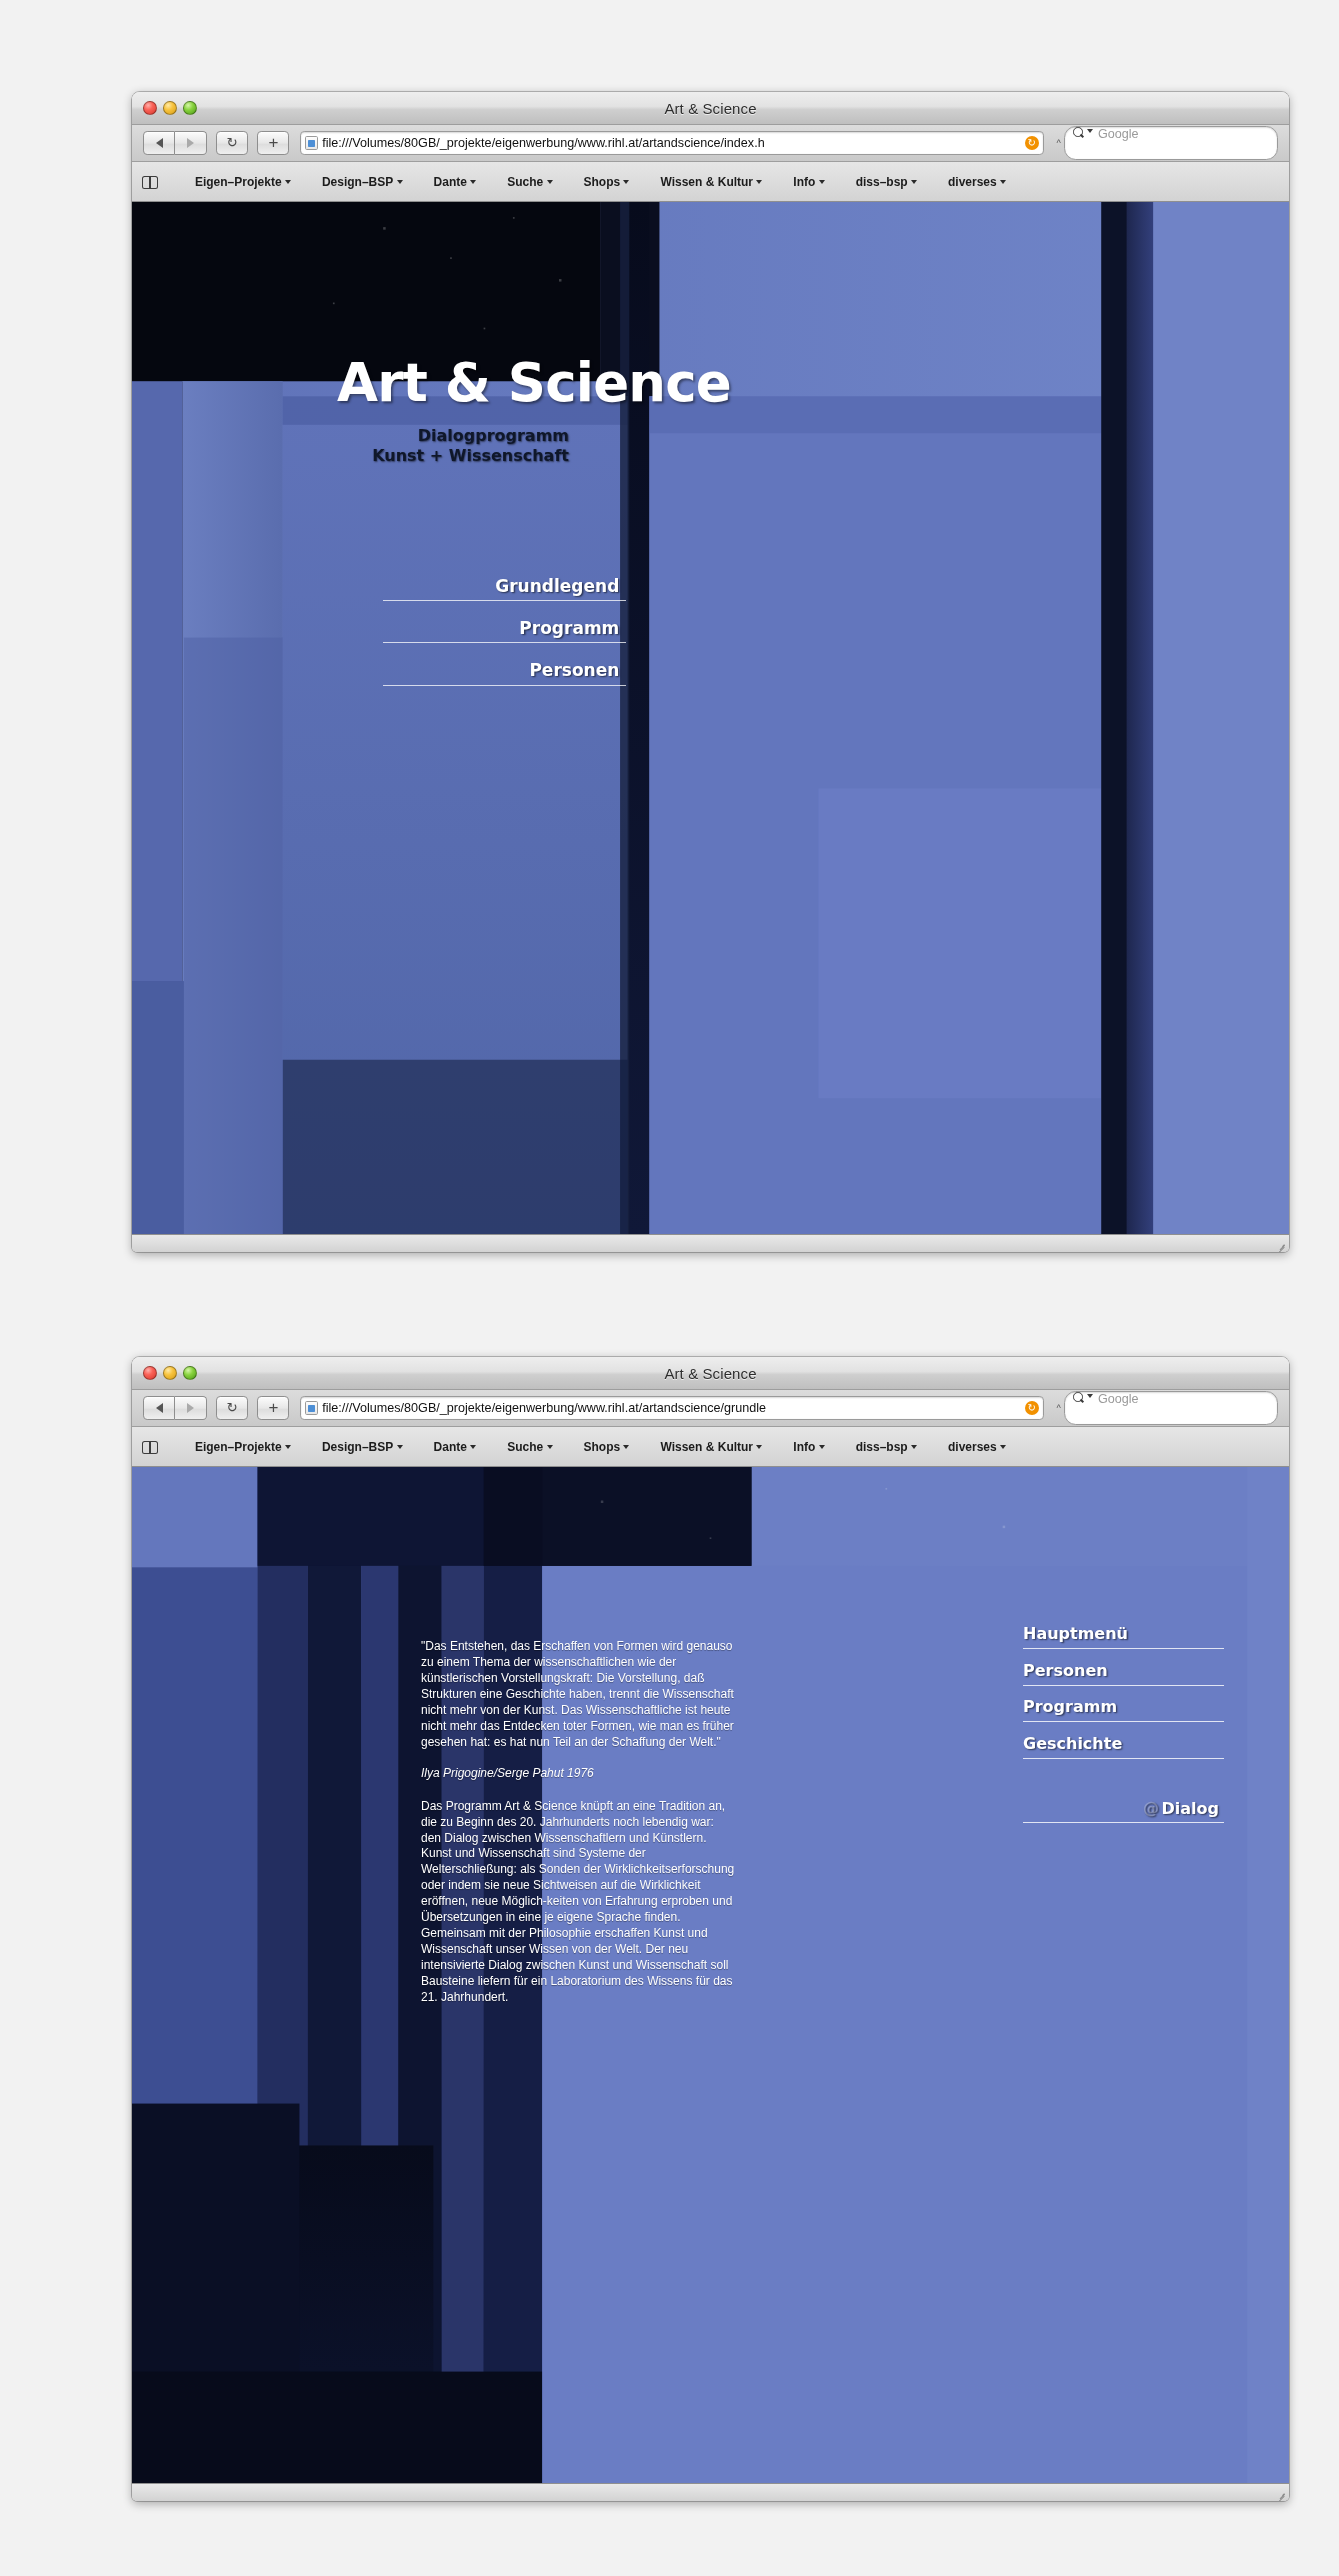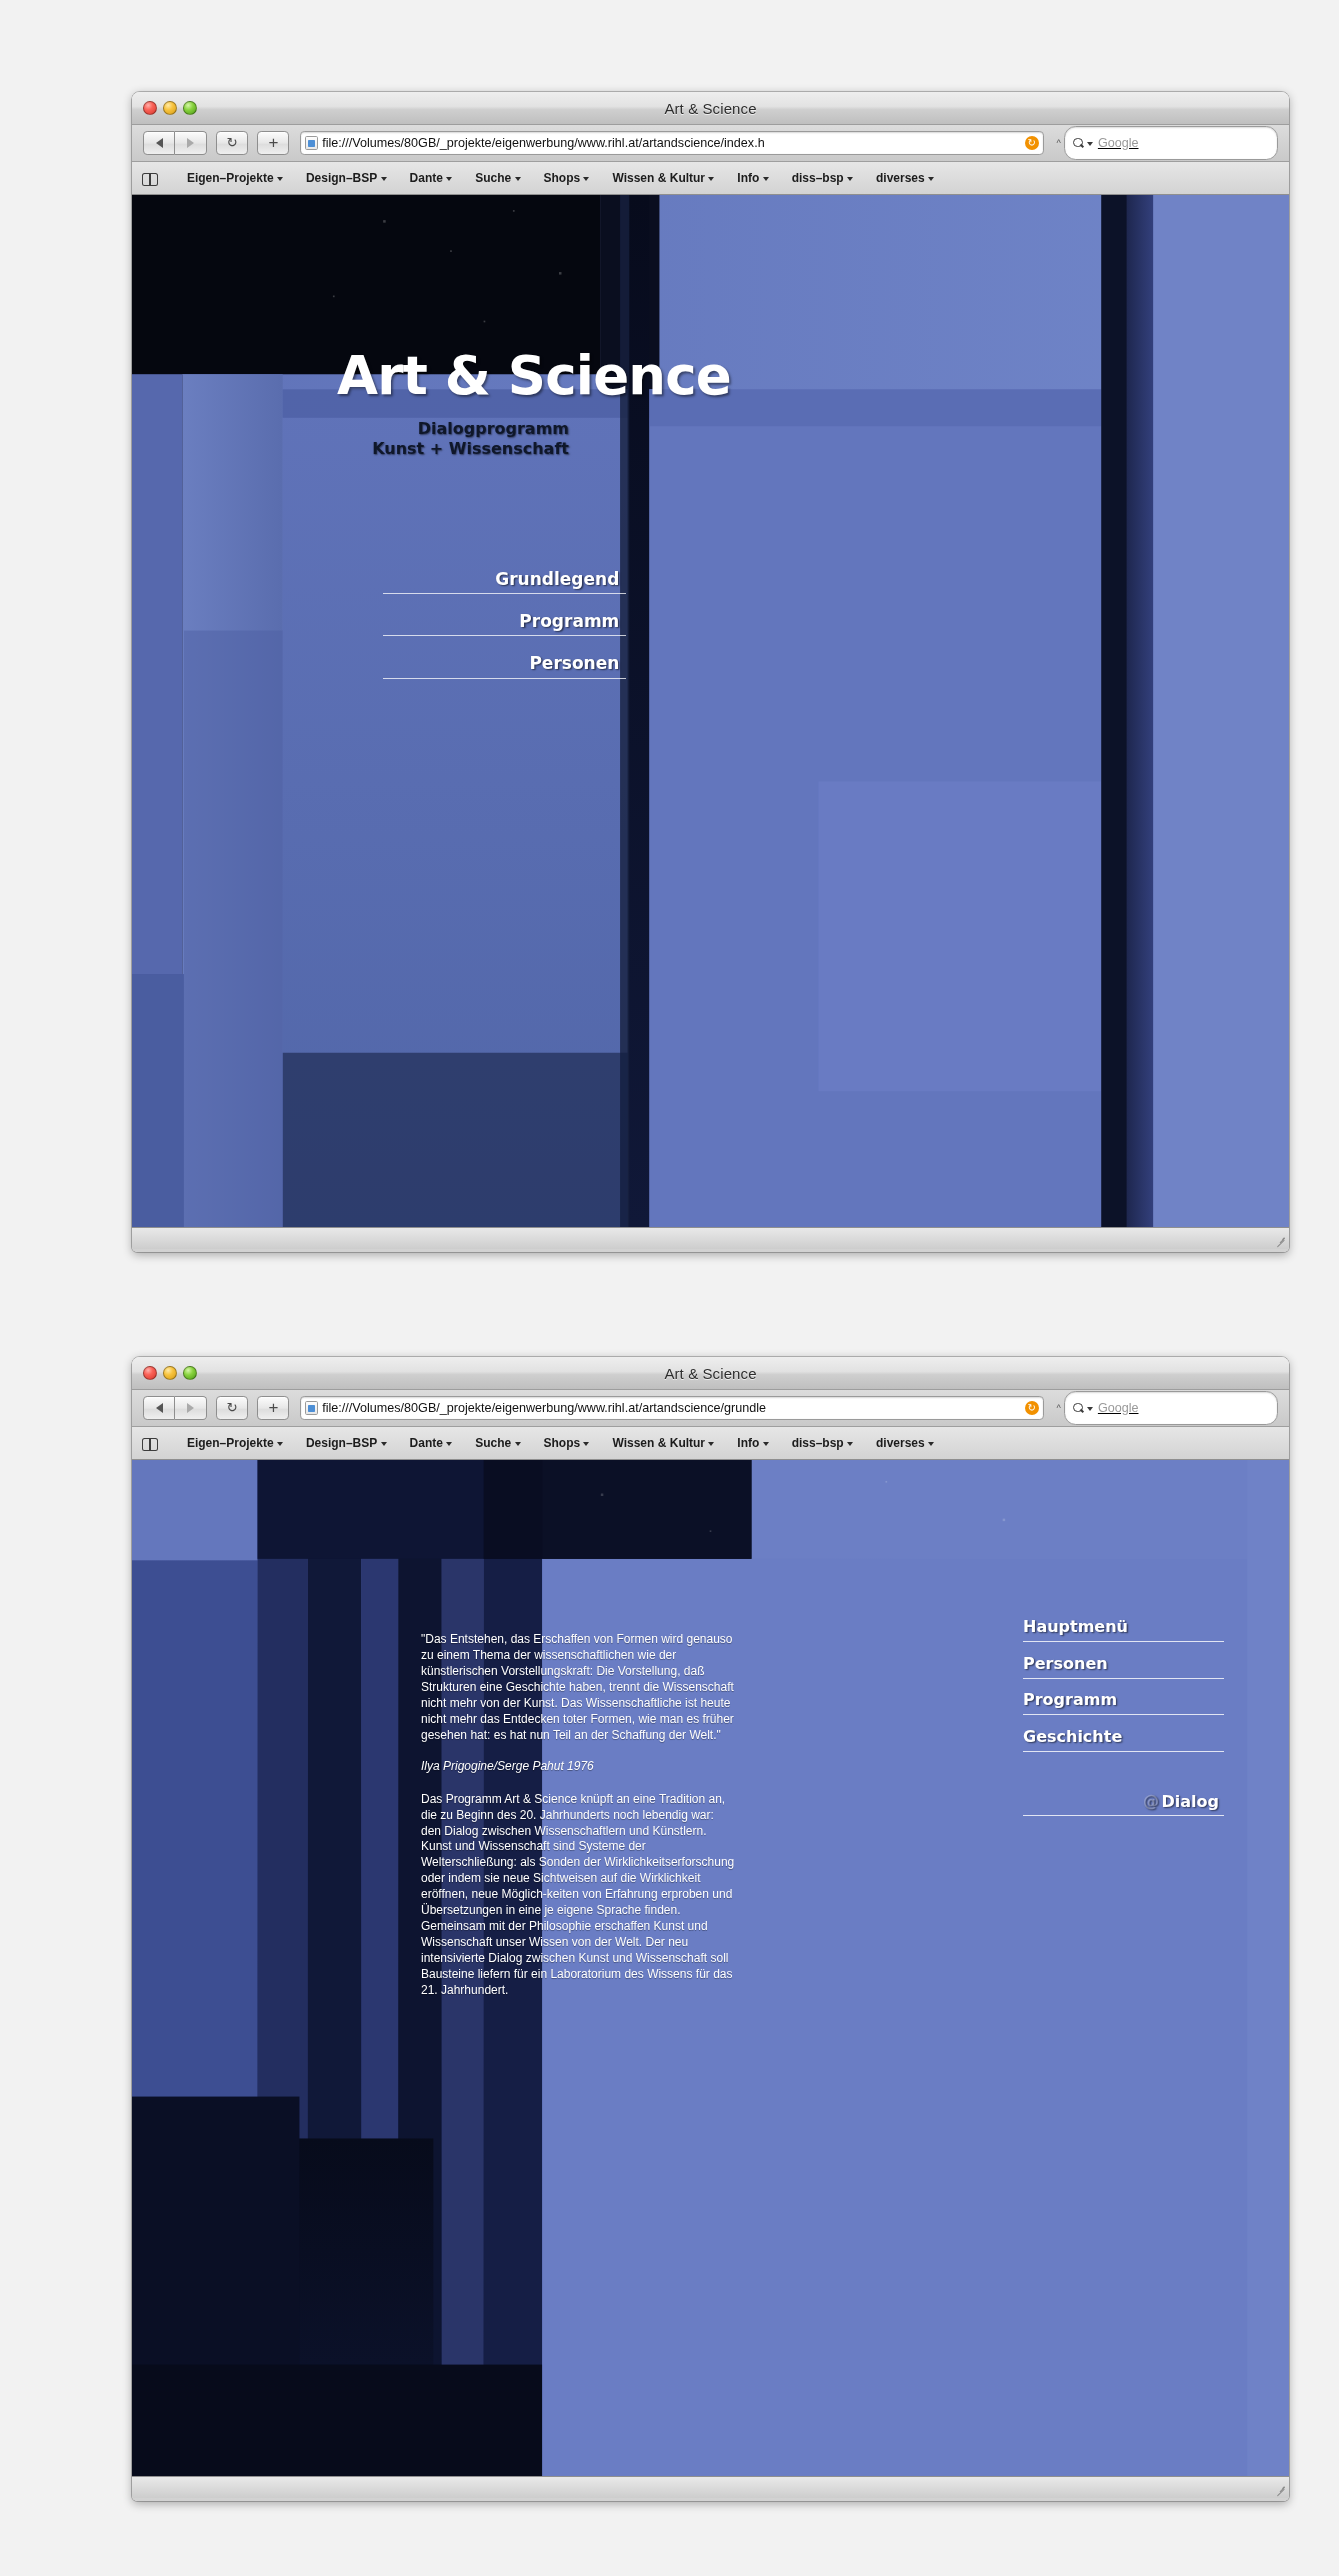--- a/index.html
+++ b/index.html
@@ -91,43 +91,42 @@
   .reload-circle {
     flex: 0 0 auto; width: 14.2px; height: 14.2px; border-radius: 50%;
     background: #f29100; color: #fff; font-size: 10px; line-height: 14.2px;
     text-align: center; margin-left: 1.7px;
   }
   .caret-mini { flex: 0 0 auto; margin: 0 3.3px 0 5px; font-size: 9.2px; color: #555; }
 
   .searchfield {
     width: 214px; height: 34px; flex: 0 0 auto;
     background: #fff; border: 0.8px solid #9a9a9a; border-radius: 11.7px;
-    display: flex; align-items: center; padding: 0 8.4px;
+    display: flex; align-items: flex-start; padding: 0 8.4px;
     box-shadow: inset 0 0.8px 1.7px rgba(0,0,0,0.18);
-    text-decoration: underline;
   }
   .mag { position: relative; width: 11px; height: 11px; flex: 0 0 auto; margin-right: 1.7px; }
   .mag::before {
     content: ""; position: absolute; left: 0; top: 0; width: 7.5px; height: 7.5px;
     border: 1.7px solid #3a3a3a; border-radius: 50%;
   }
   .mag::after {
     content: ""; position: absolute; left: 6.7px; top: 7.5px; width: 4.2px; height: 1.7px;
     background: #3a3a3a; transform: rotate(45deg);
   }
   .mag-caret { width: 0; height: 0; border-left: 3.3px solid transparent; border-right: 3.3px solid transparent;
                border-top: 4.2px solid #3a3a3a; margin: 1.7px 5px 0 0.8px; flex: 0 0 auto; }
   .search-ph { font-size: 12.6px; color: #9a9a9a; }
 
   
   .bookmarks {
-    height: 33px;
+    height: 40px;
     background: linear-gradient(to bottom, #e6e6e6 0%, #d3d3d3 100%);
     border-bottom: 0.8px solid #8f8f8f;
-    display: flex; align-items: center; padding: 12px 10px; gap: 8px;
+    display: flex; align-items: center; padding: 12px 10px; gap: 16px;
   }
   .book-icon {
     width: 16px; height: 11px; margin-right: 13.4px; position: relative; flex: 0 0 auto;
   }
   .book-icon::before, .book-icon::after {
     content: ""; position: absolute; top: 0; width: 6.7px; height: 11px;
     border: 1.3px solid #3c3c3c; border-radius: 0.8px 2.5px 2.5px 0.8px;
   }
   .book-icon::before { left: 0; border-radius: 2.5px 0.8px 0.8px 2.5px; }
   .book-icon::after { right: 0; }

